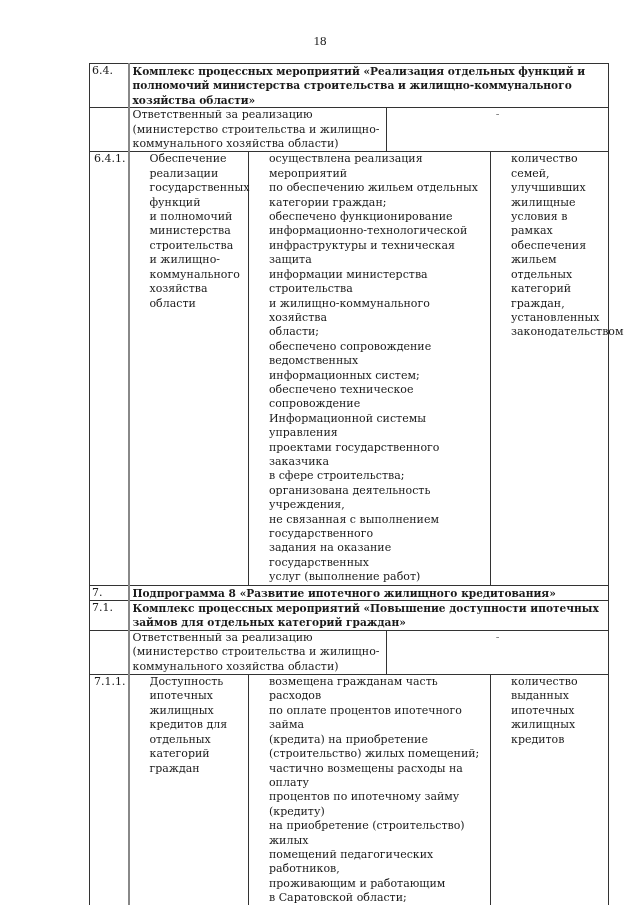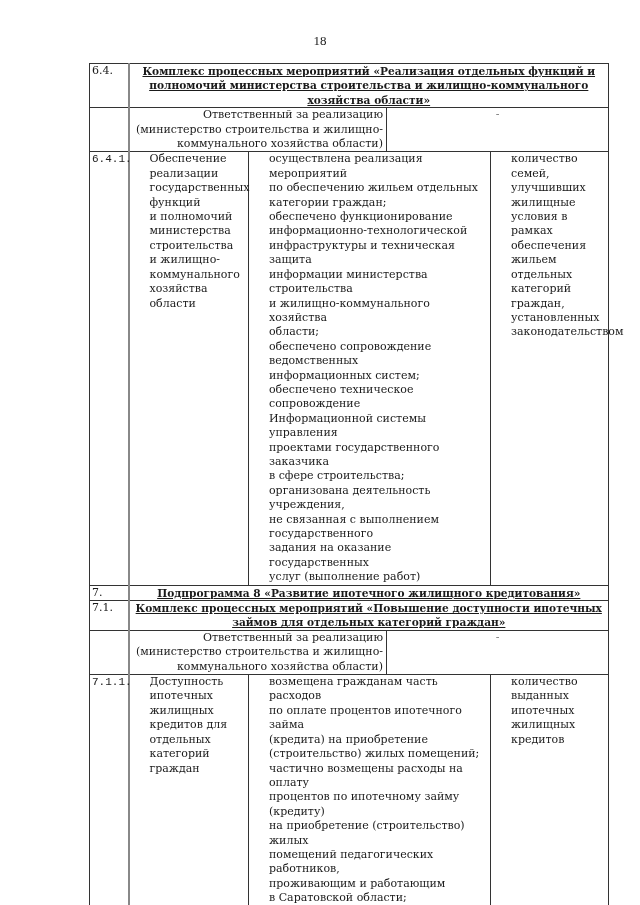--- a/index.html
+++ b/index.html
@@ -4,23 +4,23 @@
 <style>
   html, body { margin:0; padding:0; background:#ffffff; }
   body { width:640px; height:905px; position:relative; overflow:hidden;
          font-family:"DejaVu Serif","Liberation Serif",serif; color:#1a1a1a; }
   .page-num { position:absolute; top:33px; left:0; width:640px; text-align:center;
               font-size:13px; font-family:"Liberation Serif",serif; }
   table { position:absolute; left:89px; top:63px; width:519px; border-collapse:collapse;
           table-layout:fixed; font-size:11px; line-height:14.4px; }
   td { border:1px solid #333; padding:0 3px; vertical-align:top; }
   td.c1 { border-right:2px solid #888; text-align:left; padding:0 2px; }
-  td.num-l { text-align:left; padding-left:2px;font-family:Liberation Mono, monospace; }
-  .bold { font-weight:bold; text-align:center; font-size:10.6px;text-decoration:underline; }
-  .resp { text-align:right; }
+  td.num-l { text-align:right; padding-left:2px; }
+  .bold { font-weight:bold; font-size:10.6px; }
+  .resp { text-align:left; }
   .dash { text-align:center; color:#777; }
   .pre { white-space:pre-line;padding-left:20px; }
 </style>
 </head>
 <body>
 
 <div class="page-num">18</div>
 
 <table>
   <colgroup>

